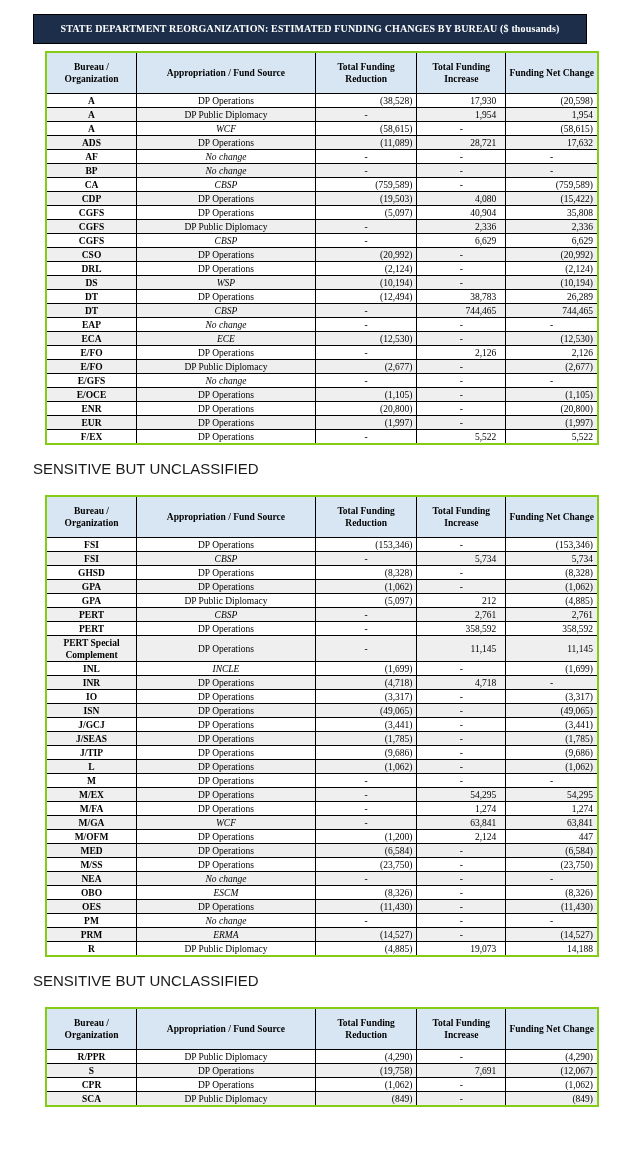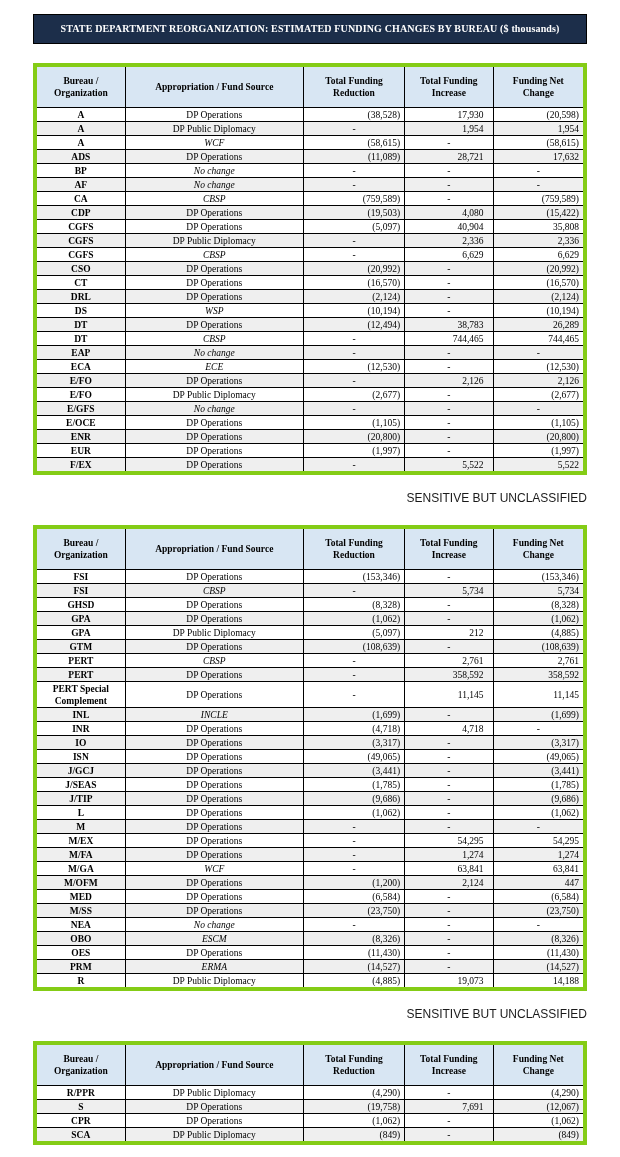--- a/index.html
+++ b/index.html
@@ -6,39 +6,39 @@
     --navy:#1c2e4a;
     --blue:#d8e6f3;
     --alt:#efefef;
   }
   html,body{margin:0;padding:0;background:#fff;}
   body{width:620px;font-family:"Liberation Serif",serif;color:#000;}
   .page{padding:14px 33px 18px 33px;}
   .title-bar{
     background:var(--navy);color:#fff;font-weight:bold;text-align:center;
     font-size:10px;line-height:12px;padding:8px 4px;border:1px solid #000;
-    margin-bottom:19px;letter-spacing:0.15px;
+    margin-bottom:7px;letter-spacing:0.15px;
   }
-  table{border-collapse:collapse;width:100%;table-layout:fixed;border:4px solid #84cc16;}
+  table{border-collapse:collapse;width:100%;table-layout:fixed;border:2px solid #84cc16;margin-left:12px;}
   th,td{border:1px solid #000;overflow:hidden;}
   thead th{
     background:var(--blue);font-size:9.5px;line-height:12px;font-weight:bold;
     text-align:center;vertical-align:middle;padding:8px 3px;
   }
   tbody td{font-size:9.5px;line-height:12px;padding:0.5px 3px;vertical-align:middle;}
   tbody tr:nth-child(even){background:var(--alt);}
   td.bureau{font-weight:bold;text-align:center;}
   td.source{text-align:center;}
   td.source.italic{font-style:italic;}
   td.num{text-align:right;padding-right:4px;}
   td.num.inc{padding-right:9px;}
   td.num.dash{text-align:center;padding-right:3px;}
   .classification{
-    font-family:"Liberation Sans",sans-serif;font-size:12px;line-height:13px;
-    text-align:right;color:#1a1a1a;margin:17px 0 20px 0;
+    font-family:"Liberation Sans",sans-serif;font-size:15px;line-height:13px;
+    text-align:left;color:#1a1a1a;margin:17px 0 20px 0;
   }
 </style>
 </head>
 <body>
 
 <div class="page">
 
   <div class="title-bar">STATE DEPARTMENT REORGANIZATION: ESTIMATED FUNDING CHANGES BY BUREAU ($ thousands)</div>
 
   <table>
@@ -81,28 +81,28 @@
           <td class="num net">(58,615)</td>
         </tr>
         <tr>
           <td class="bureau">ADS</td>
           <td class="source">DP Operations</td>
           <td class="num red">(11,089)</td>
           <td class="num inc">28,721</td>
           <td class="num net">17,632</td>
         </tr>
         <tr>
+          <td class="bureau">AF</td>
+          <td class="source italic">No change</td>
+          <td class="num red dash">-</td>
+          <td class="num inc dash">-</td>
+          <td class="num net dash">-</td>
+        </tr>
+        <tr>
           <td class="bureau">BP</td>
-          <td class="source italic">No change</td>
-          <td class="num red dash">-</td>
-          <td class="num inc dash">-</td>
-          <td class="num net dash">-</td>
-        </tr>
-        <tr>
-          <td class="bureau">AF</td>
           <td class="source italic">No change</td>
           <td class="num red dash">-</td>
           <td class="num inc dash">-</td>
           <td class="num net dash">-</td>
         </tr>
         <tr>
           <td class="bureau">CA</td>
           <td class="source italic">CBSP</td>
           <td class="num red">(759,589)</td>
           <td class="num inc dash">-</td>
@@ -135,27 +135,20 @@
           <td class="num red dash">-</td>
           <td class="num inc">6,629</td>
           <td class="num net">6,629</td>
         </tr>
         <tr>
           <td class="bureau">CSO</td>
           <td class="source">DP Operations</td>
           <td class="num red">(20,992)</td>
           <td class="num inc dash">-</td>
           <td class="num net">(20,992)</td>
-        </tr>
-        <tr>
-          <td class="bureau">CT</td>
-          <td class="source">DP Operations</td>
-          <td class="num red">(16,570)</td>
-          <td class="num inc dash">-</td>
-          <td class="num net">(16,570)</td>
         </tr>
         <tr>
           <td class="bureau">DRL</td>
           <td class="source">DP Operations</td>
           <td class="num red">(2,124)</td>
           <td class="num inc dash">-</td>
           <td class="num net">(2,124)</td>
         </tr>
         <tr>
           <td class="bureau">DS</td>
@@ -293,27 +286,20 @@
           <td class="num net">(1,062)</td>
         </tr>
         <tr>
           <td class="bureau">GPA</td>
           <td class="source">DP Public Diplomacy</td>
           <td class="num red">(5,097)</td>
           <td class="num inc">212</td>
           <td class="num net">(4,885)</td>
         </tr>
         <tr>
-          <td class="bureau">GTM</td>
-          <td class="source">DP Operations</td>
-          <td class="num red">(108,639)</td>
-          <td class="num inc dash">-</td>
-          <td class="num net">(108,639)</td>
-        </tr>
-        <tr>
           <td class="bureau">PERT</td>
           <td class="source italic">CBSP</td>
           <td class="num red dash">-</td>
           <td class="num inc">2,761</td>
           <td class="num net">2,761</td>
         </tr>
         <tr>
           <td class="bureau">PERT</td>
           <td class="source">DP Operations</td>
           <td class="num red dash">-</td>
@@ -445,20 +431,27 @@
           <td class="num red">(8,326)</td>
           <td class="num inc dash">-</td>
           <td class="num net">(8,326)</td>
         </tr>
         <tr>
           <td class="bureau">OES</td>
           <td class="source">DP Operations</td>
           <td class="num red">(11,430)</td>
           <td class="num inc dash">-</td>
           <td class="num net">(11,430)</td>
+        </tr>
+        <tr>
+          <td class="bureau">PM</td>
+          <td class="source italic">No change</td>
+          <td class="num red dash">-</td>
+          <td class="num inc dash">-</td>
+          <td class="num net dash">-</td>
         </tr>
         <tr>
           <td class="bureau">PRM</td>
           <td class="source italic">ERMA</td>
           <td class="num red">(14,527)</td>
           <td class="num inc dash">-</td>
           <td class="num net">(14,527)</td>
         </tr>
         <tr>
           <td class="bureau">R</td>

